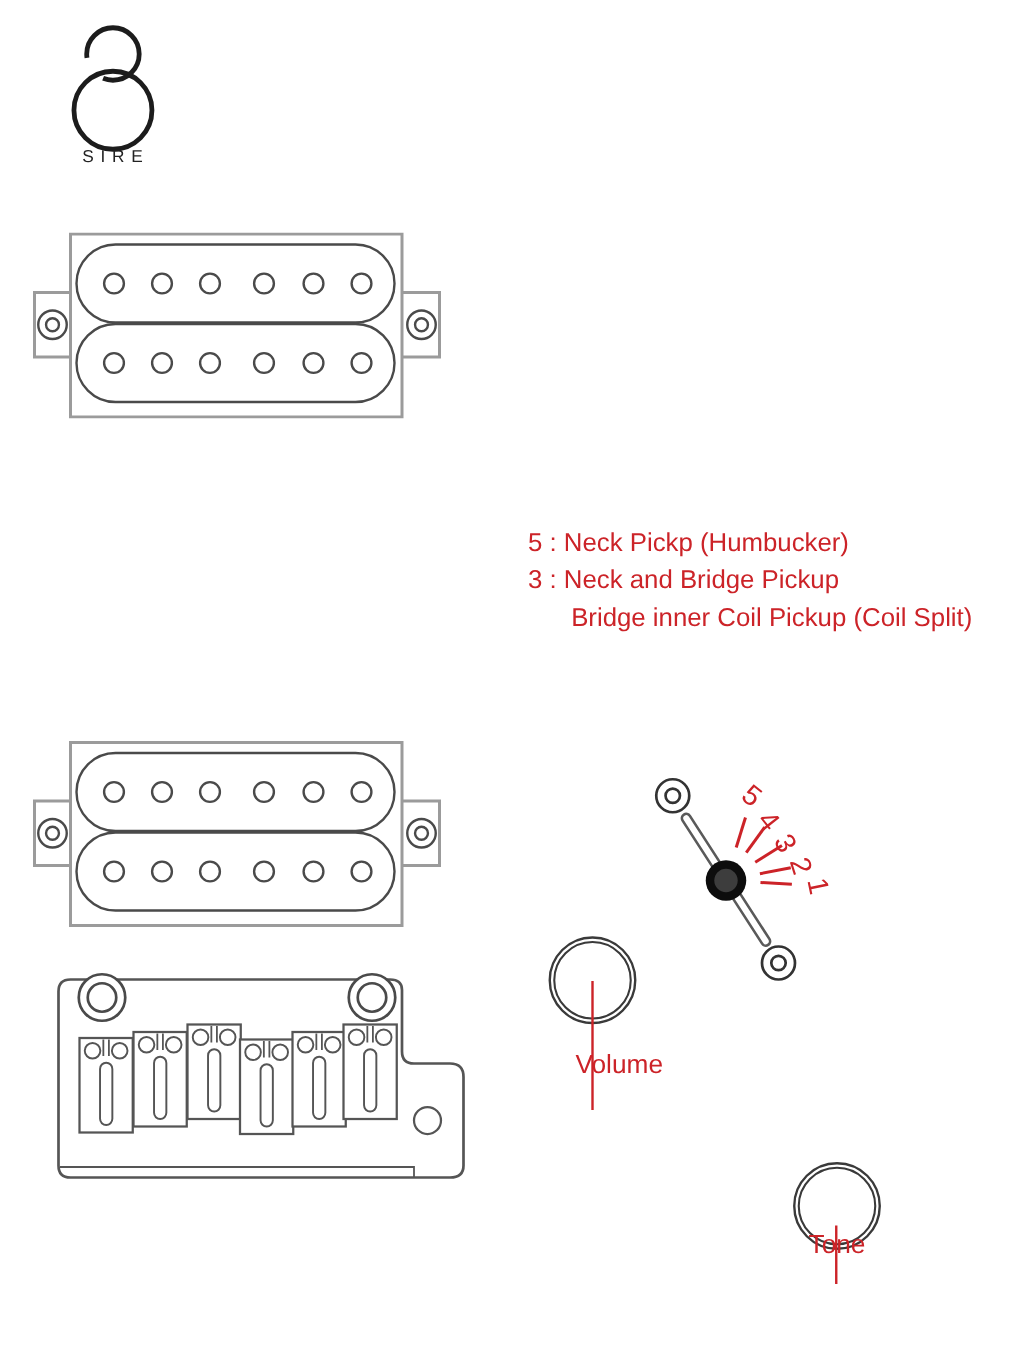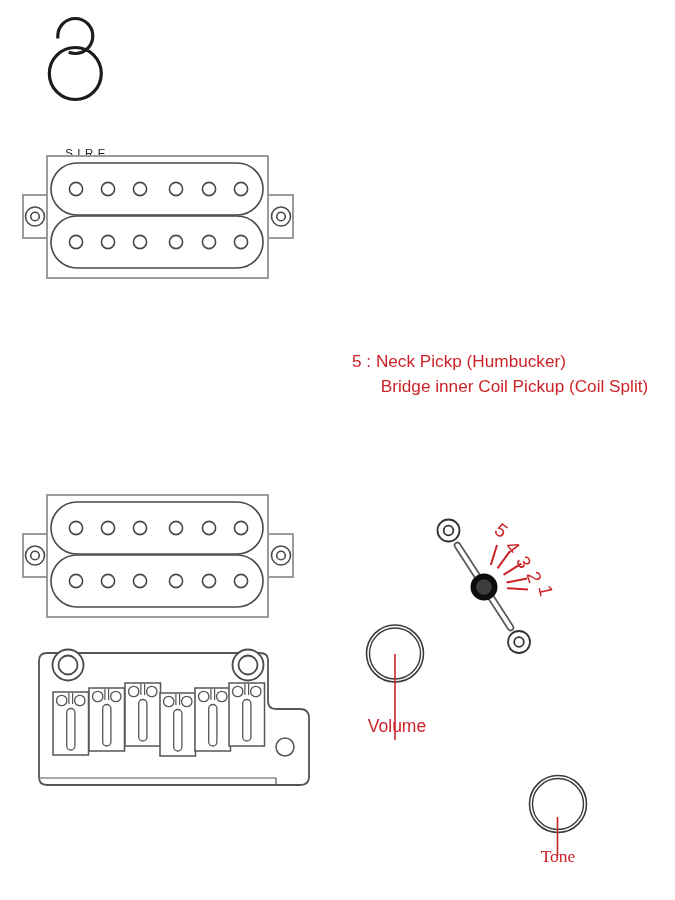--- a/index.html
+++ b/index.html
@@ -9,36 +9,36 @@
     --logo-black:#1c1c1c;
   }
   html,body{margin:0;padding:0;background:#fff;}
   .canvas{
     position:relative;width:675px;height:900px;background:#ffffff;
     font-family:"Liberation Sans", sans-serif;overflow:hidden;
   }
   .abs{position:absolute;}
   
   .logo-text{
-    position:absolute;left:40px;top:99px;width:70px;text-align:right;
+    position:absolute;left:40px;top:99px;width:70px;text-align:center;
     font-size:11.5px;letter-spacing:4.5px;padding-left:4.5px;box-sizing:border-box;
-    color:#222;font-weight:400;margin-top:48px;
+    color:#222;font-weight:400;
   }
   
   .legend{
     position:absolute;left:352px;top:349px;width:300px;
     color:var(--accent-red);font-size:17.2px;line-height:25px;white-space:nowrap;
   }
   .legend .indent{padding-left:25px;text-align:center;}
   
   .knob-label{
     position:absolute;color:var(--accent-red);font-size:17.5px;text-align:center;
   }
-  .vol-label{left:352px;top:716px;width:90px;}
-  .tone-label{left:512px;top:846px;width:92px;font-family:Liberation Serif, serif;}
+  .vol-label{left:352px;top:699px;width:90px;text-align:right;}
+  .tone-label{left:512px;top:819px;width:92px;}
   
   .red-tick{stroke:var(--accent-red);stroke-width:2;}
   .red-num{fill:var(--accent-red);font-family:"Liberation Sans",sans-serif;font-size:19px;}
   .red-line{stroke:var(--accent-red);stroke-width:1.6;}
 </style>
 </head>
 <body>
 
 <div class="canvas">
 
@@ -79,20 +79,21 @@
     <circle cx="35.3" cy="22" r="17.5" fill="none" stroke="#1c1c1c" stroke-width="3.2" stroke-dasharray="34 18 58"></circle>
   </svg>
   <div class="logo-text">SIRE</div>
 
   <svg class="abs" style="left:22px;top:155px" width="272" height="124" viewBox="0 0 272 124">
     <use href="#humbucker"></use>
   </svg>
 
   <div class="legend">
     <div class="legend-line">5 : Neck Pickp (Humbucker)</div>
+    <div class="legend-line">3 : Neck and Bridge Pickup</div>
     <div class="legend-line indent">Bridge inner Coil Pickup (Coil Split)</div>
   </div>
 
   <svg class="abs" style="left:22px;top:494px" width="272" height="124" viewBox="0 0 272 124">
     <use href="#humbucker"></use>
   </svg>
 
   <svg class="abs" style="left:428px;top:512px" width="135" height="150" viewBox="0 0 135 150">
     <g fill="#ffffff" stroke="#333333" stroke-width="1.8">
       <circle cx="20.5" cy="18.5" r="11"></circle>

